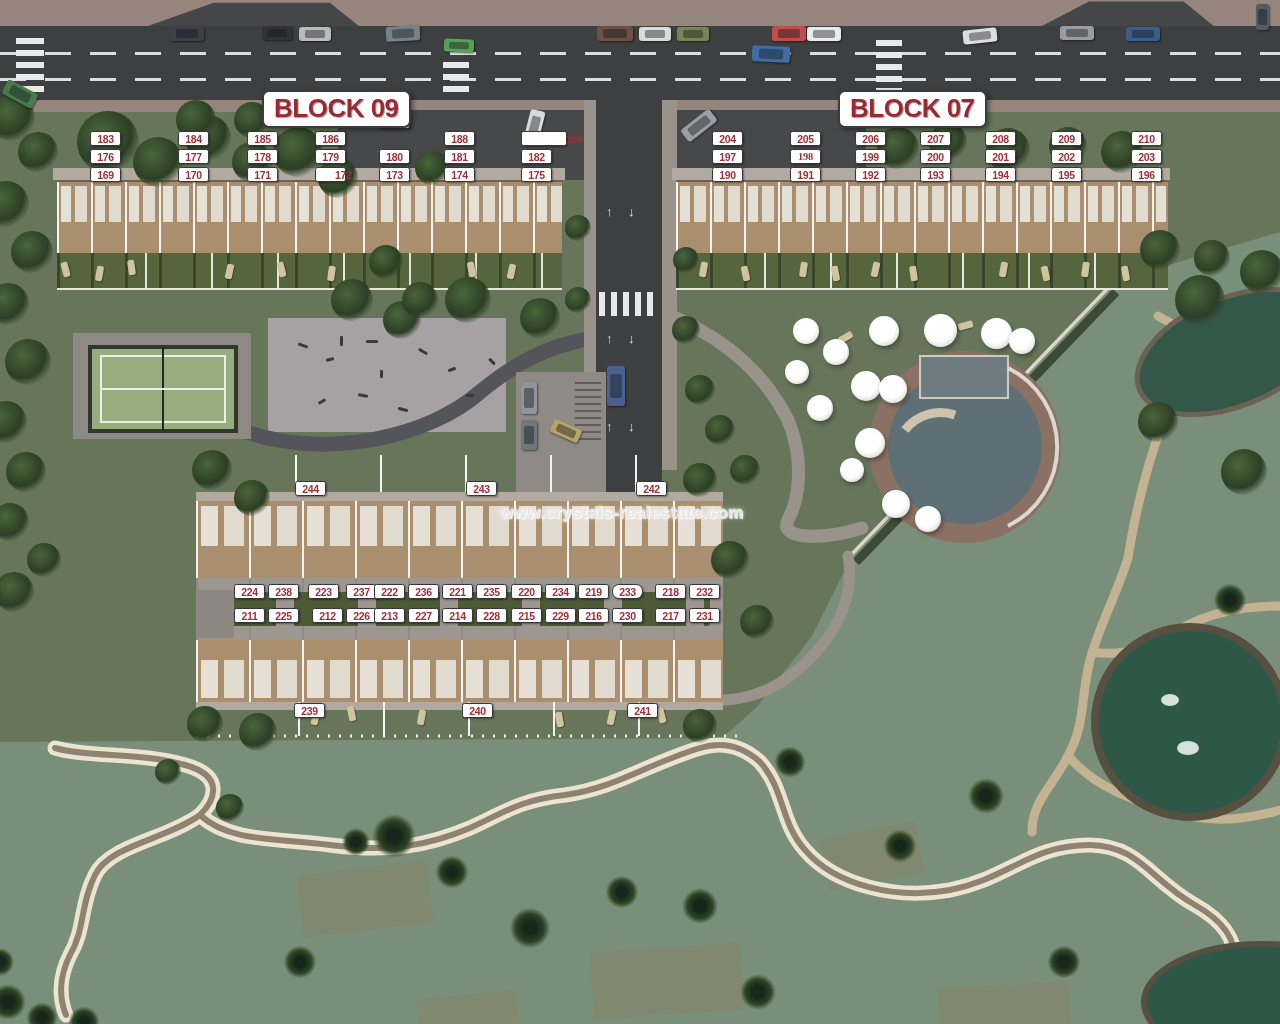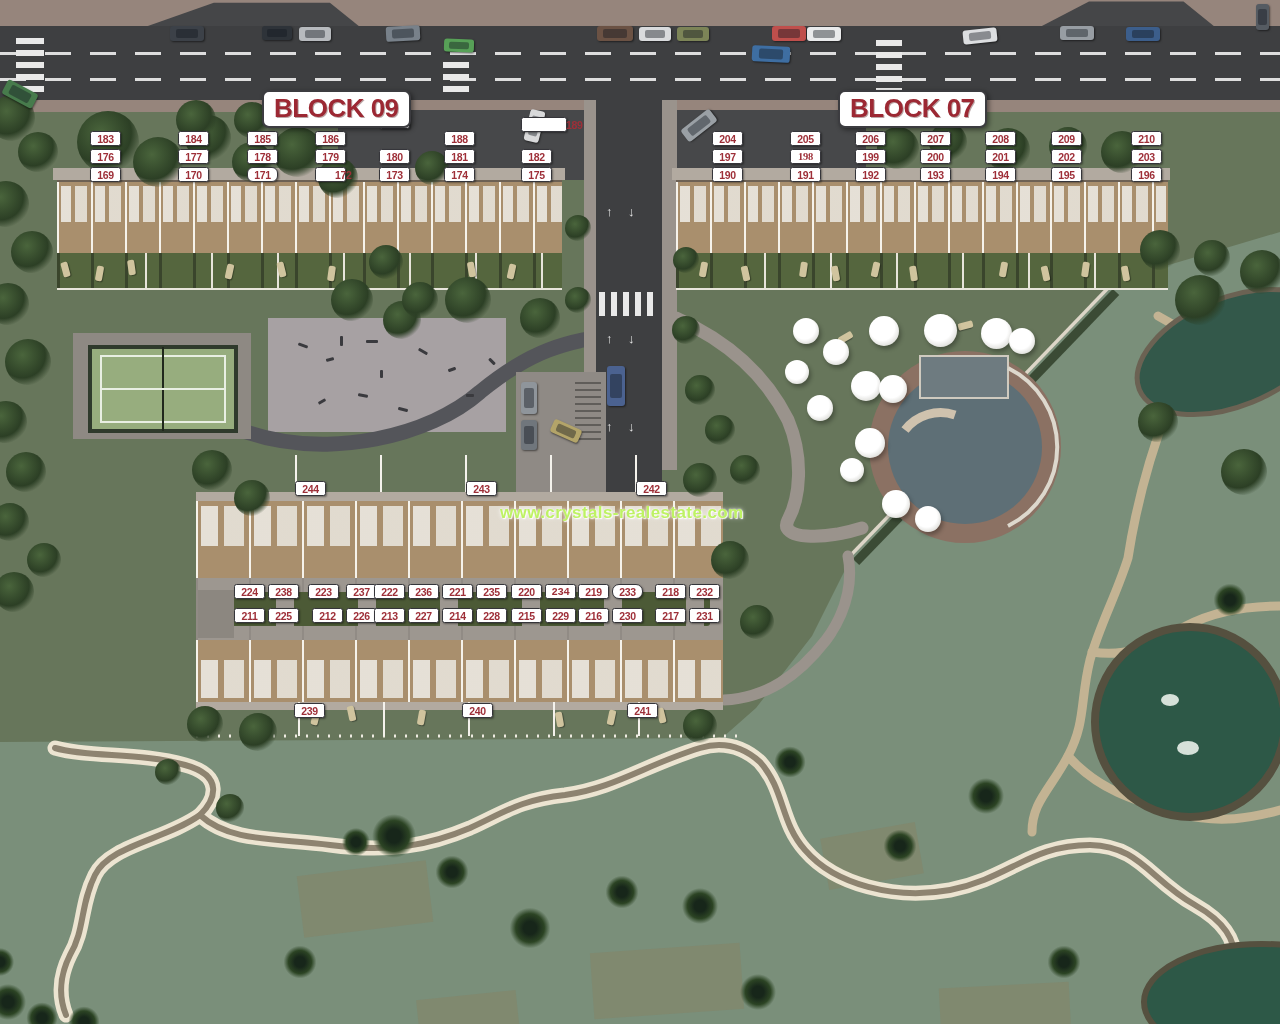--- a/index.html
+++ b/index.html
@@ -22,21 +22,21 @@
   .eq{position:absolute;background:#3a3a3e;border-radius:1px}
   .arrow{position:absolute;color:#e8e8e8;font-size:13px;font-weight:bold;line-height:1}
   .u{position:absolute;width:31px;height:15px;line-height:14px;text-align:center;font-weight:bold;
      font-size:10.5px;letter-spacing:-.3px;color:var(--red,#9e2f38);background:var(--lbg,#fff);
      border:1px solid #35353a;border-radius:2.5px;box-shadow:1px 1px 2px rgba(0,0,0,.4);
      box-sizing:border-box;z-index:30}
   .block-label{position:absolute;color:var(--bred,#9c2833);background:var(--lbg,#fff);
      font-weight:bold;font-size:26px;line-height:1;padding:3px 10px 5px;border:2px solid #3c3c40;
      border-radius:7px;box-shadow:2px 2px 5px rgba(0,0,0,.45);letter-spacing:-.5px;
      text-shadow:1px 1px 0 rgba(60,0,0,.35);z-index:31}
-  .watermark{position:absolute;left:500px;top:503px;font-size:17px;font-weight:bold;color:#bef264;
+  .watermark{position:absolute;left:500px;top:503px;font-size:17px;font-weight:bold;color:#e5e5e5;
      letter-spacing:.4px;z-index:32;
      text-shadow:0 0 2px rgba(255,255,255,.95),0 0 5px rgba(255,255,255,.85),1px 1px 1px rgba(255,255,255,.9)}
 </style>
 </head>
 <body>
 
 <div class="canvas" id="canvas" style="--red: #9e2f38; --lbg: #ffffff; --bred: #9c2833;">
 
   <svg class="layer" width="1280" height="1024">
 
@@ -314,31 +314,31 @@
 
   <div class="block-label" style="left:262px;top:90px">BLOCK 09</div>
   <div class="block-label" style="left:838px;top:90px">BLOCK 07</div>
   <div id="unit-labels">
       <div class="u" style="left: 90px; top: 131px;">183</div>
       <div class="u" style="left: 178px; top: 131px;">184</div>
       <div class="u" style="left: 247px; top: 131px;">185</div>
       <div class="u" style="left: 315px; top: 131px;">186</div>
       <div class="u" style="left: 379px; top: 114px;">187</div>
       <div class="u" style="left: 444px; top: 131px;">188</div>
-      <div class="u" style="left: 521px; top: 117px; padding-left: 44px;">189</div>
+      <div class="u" style="left: 521px; top: 131px; padding-left: 44px;">189</div>
       <div class="u" style="left: 90px; top: 149px;">176</div>
       <div class="u" style="left: 178px; top: 149px;">177</div>
       <div class="u" style="left: 247px; top: 149px;">178</div>
       <div class="u" style="left: 315px; top: 149px;">179</div>
       <div class="u" style="left: 379px; top: 149px;">180</div>
       <div class="u" style="left: 444px; top: 149px;">181</div>
       <div class="u" style="left: 521px; top: 149px;">182</div>
       <div class="u" style="left: 90px; top: 167px; text-align: center;">169</div>
       <div class="u" style="left: 178px; top: 167px;">170</div>
-      <div class="u" style="left: 247px; top: 167px; border-radius: 6px;">171</div>
+      <div class="u" style="left: 247px; top: 167px;">171</div>
       <div class="u" style="left: 315px; top: 167px; padding-left: 19px;">172</div>
       <div class="u" style="left: 379px; top: 167px;">173</div>
       <div class="u" style="left: 444px; top: 167px;">174</div>
       <div class="u" style="left: 521px; top: 167px;">175</div>
       <div class="u" style="left: 712px; top: 131px;">204</div>
       <div class="u" style="left: 790px; top: 131px;">205</div>
       <div class="u" style="left: 855px; top: 131px;">206</div>
       <div class="u" style="left: 920px; top: 131px;">207</div>
       <div class="u" style="left: 985px; top: 131px;">208</div>
       <div class="u" style="left: 1051px; top: 131px;">209</div>
@@ -365,21 +365,21 @@
       <div class="u" style="left: 627px; top: 703px;">241</div>
       <div class="u" style="left: 234px; top: 584px;">224</div>
       <div class="u" style="left: 268px; top: 584px;">238</div>
       <div class="u" style="left: 308px; top: 584px;">223</div>
       <div class="u" style="left: 346px; top: 584px;">237</div>
       <div class="u" style="left: 374px; top: 584px;">222</div>
       <div class="u" style="left: 408px; top: 584px;">236</div>
       <div class="u" style="left: 442px; top: 584px;">221</div>
       <div class="u" style="left: 476px; top: 584px;">235</div>
       <div class="u" style="left: 511px; top: 584px;">220</div>
-      <div class="u" style="left: 545px; top: 584px; font-family: Liberation Mono, monospace;">234</div>
+      <div class="u" style="left: 545px; top: 584px;">234</div>
       <div class="u" style="left: 578px; top: 584px;">219</div>
       <div class="u" style="left: 612px; top: 584px; border-radius: 7px;">233</div>
       <div class="u" style="left: 655px; top: 584px;">218</div>
       <div class="u" style="left: 689px; top: 584px;">232</div>
       <div class="u" style="left: 234px; top: 608px;">211</div>
       <div class="u" style="left: 268px; top: 608px;">225</div>
       <div class="u" style="left: 312px; top: 608px;">212</div>
       <div class="u" style="left: 346px; top: 608px;">226</div>
       <div class="u" style="left: 374px; top: 608px;">213</div>
       <div class="u" style="left: 408px; top: 608px;">227</div>

